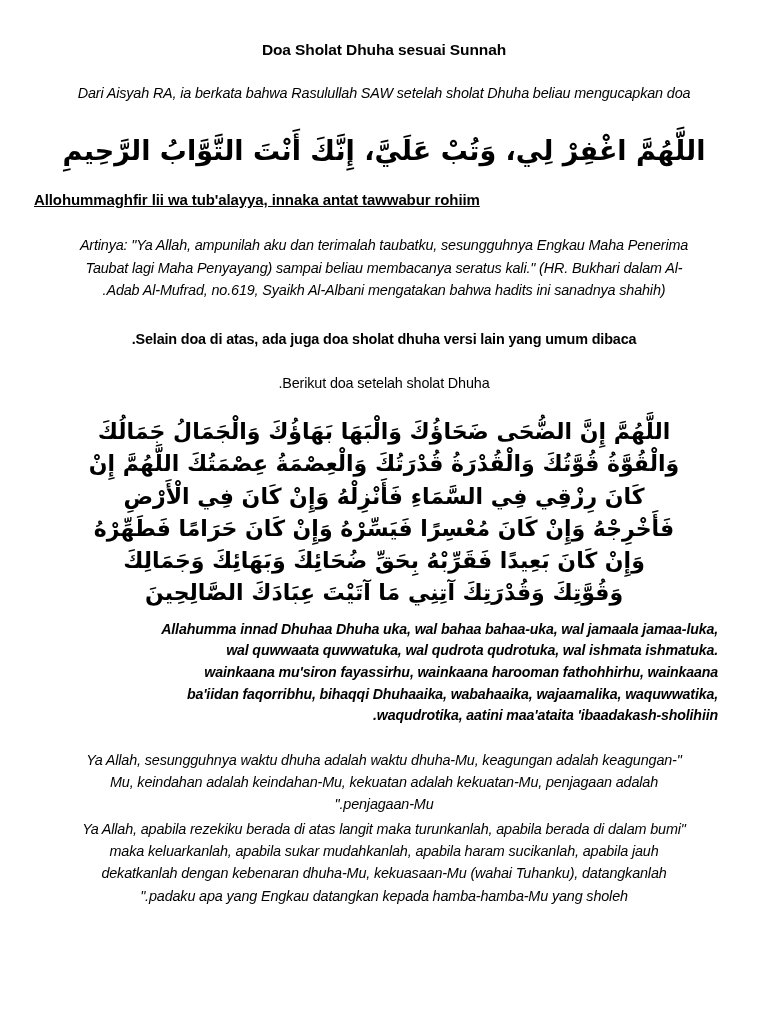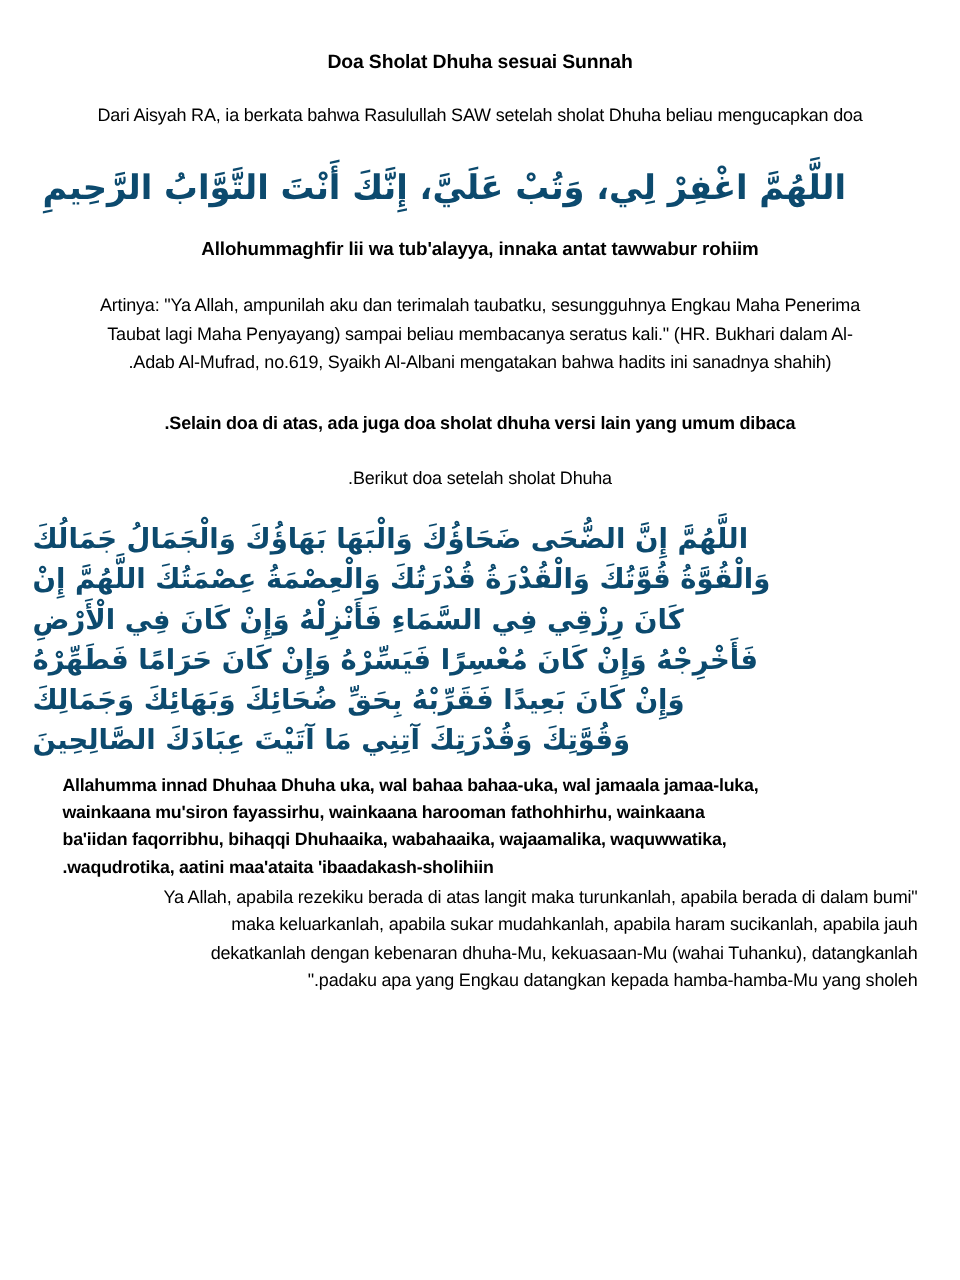--- a/index.html
+++ b/index.html
@@ -61,80 +61,79 @@
   }
 
   .para-berikut {
     padding-top: 21px;
   }
 
   
   .arabic {
     direction: rtl;
     unicode-bidi: bidi-override;
-    text-align: left;
+    text-align: center;
     font-family: "DejaVu Sans", "Liberation Serif", serif;
     font-weight: bold;
-    color: #0c4a6e;
+    color: #000000;
   }
 
   .arabic-verse-1 {
     font-size: 27px;
     line-height: 1.5;
     margin: 0 auto;
     width: 700px;
     padding-top: 26px;
   }
 
   .translit-1 {
-    text-align: center;
     font-size: 15px;
     font-weight: bold;
     line-height: 1.4;
     margin: 0 auto;
     width: 700px;
     padding-top: 18px;
     letter-spacing: -0.1px;
+    text-decoration: underline;
   }
 
   .arabic-verse-2 {
     font-size: 22px;
     line-height: 1.47;
     margin: 0 auto;
     width: 716px;
     padding-top: 22px;
   }
   .arabic-verse-2 .aline {
     display: block;
     white-space: nowrap;
   }
 
   .translit-2 {
-    text-align: left;
+    text-align: right;
     font-size: 14.2px;
     font-weight: bold;
     line-height: 1.52;
     margin: 0 auto;
     width: 668px;
     padding-top: 9px;
     letter-spacing: -0.15px;
   }
 
   .para-trans {
     padding-top: 22px;
     width: 690px;
   }
 
   .para-trans-2 {
     padding-top: 2px;
     width: 700px;
-    text-align: right;
   }
 
-  .tline { display: block; }
+  .tline { display: block; font-style: italic; }
 </style>
 </head>
 <body>
 
 <div class="page">
 
   <h1 class="doc-title">Doa Sholat Dhuha sesuai Sunnah</h1>
 
   <div class="para para-intro">
     <span class="tline">Dari Aisyah RA, ia berkata bahwa Rasulullah SAW setelah sholat Dhuha beliau mengucapkan doa</span>
@@ -158,25 +157,31 @@
     <span class="aline">اللَّهُمَّ إِنَّ الضُّحَى ضَحَاؤُكَ وَالْبَهَا بَهَاؤُكَ وَالْجَمَالُ جَمَالُكَ</span>
     <span class="aline">وَالْقُوَّةُ قُوَّتُكَ وَالْقُدْرَةُ قُدْرَتُكَ وَالْعِصْمَةُ عِصْمَتُكَ اللَّهُمَّ إِنْ</span>
     <span class="aline">كَانَ رِزْقِي فِي السَّمَاءِ فَأَنْزِلْهُ وَإِنْ كَانَ فِي الْأَرْضِ</span>
     <span class="aline">فَأَخْرِجْهُ وَإِنْ كَانَ مُعْسِرًا فَيَسِّرْهُ وَإِنْ كَانَ حَرَامًا فَطَهِّرْهُ</span>
     <span class="aline">وَإِنْ كَانَ بَعِيدًا فَقَرِّبْهُ بِحَقِّ ضُحَائِكَ وَبَهَائِكَ وَجَمَالِكَ</span>
     <span class="aline">وَقُوَّتِكَ وَقُدْرَتِكَ آتِنِي مَا آتَيْتَ عِبَادَكَ الصَّالِحِينَ</span>
   </div>
 
   <div class="translit-2">
     <span class="tline">Allahumma innad Dhuhaa Dhuha uka, wal bahaa bahaa-uka, wal jamaala jamaa-luka,</span>
+    <span class="tline">wal quwwaata quwwatuka, wal qudrota qudrotuka, wal ishmata ishmatuka.</span>
     <span class="tline">wainkaana mu'siron fayassirhu, wainkaana harooman fathohhirhu, wainkaana</span>
     <span class="tline">ba'iidan faqorribhu, bihaqqi Dhuhaaika, wabahaaika, wajaamalika, waquwwatika,</span>
     <span class="tline">.waqudrotika, aatini maa'ataita 'ibaadakash-sholihiin</span>
   </div>
 
+  <div class="para para-trans">
+    <span class="tline">Ya Allah, sesungguhnya waktu dhuha adalah waktu dhuha-Mu, keagungan adalah keagungan-"</span>
+    <span class="tline">Mu, keindahan adalah keindahan-Mu, kekuatan adalah kekuatan-Mu, penjagaan adalah</span>
+    <span class="tline">".penjagaan-Mu</span>
+  </div>
 
   <div class="para para-trans-2">
     <span class="tline">Ya Allah, apabila rezekiku berada di atas langit maka turunkanlah, apabila berada di dalam bumi"</span>
     <span class="tline">maka keluarkanlah, apabila sukar mudahkanlah, apabila haram sucikanlah, apabila jauh</span>
     <span class="tline">dekatkanlah dengan kebenaran dhuha-Mu, kekuasaan-Mu (wahai Tuhanku), datangkanlah</span>
     <span class="tline">".padaku apa yang Engkau datangkan kepada hamba-hamba-Mu yang sholeh</span>
   </div>
 
 </div>
 

